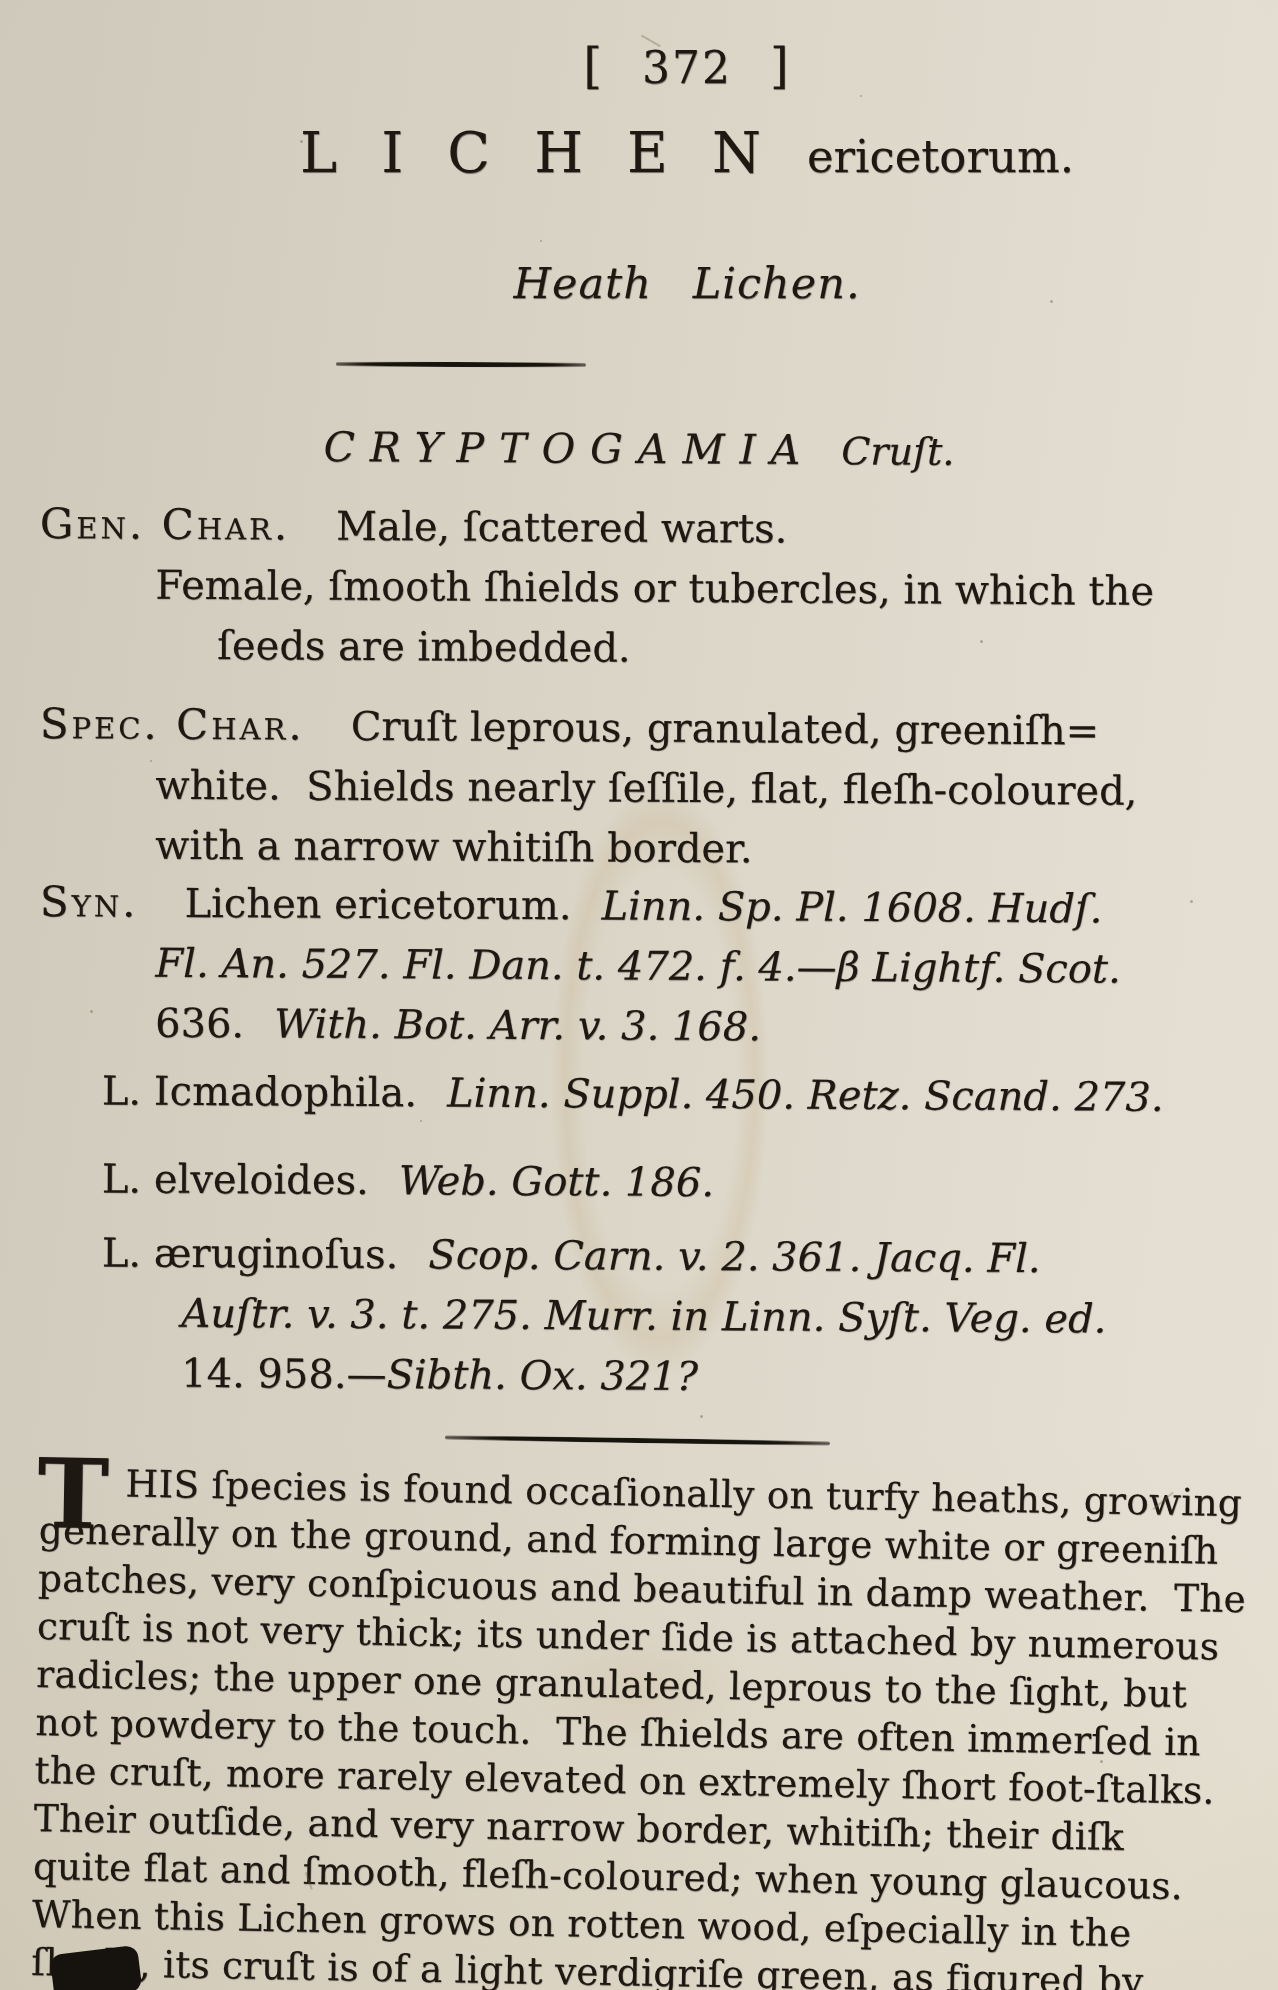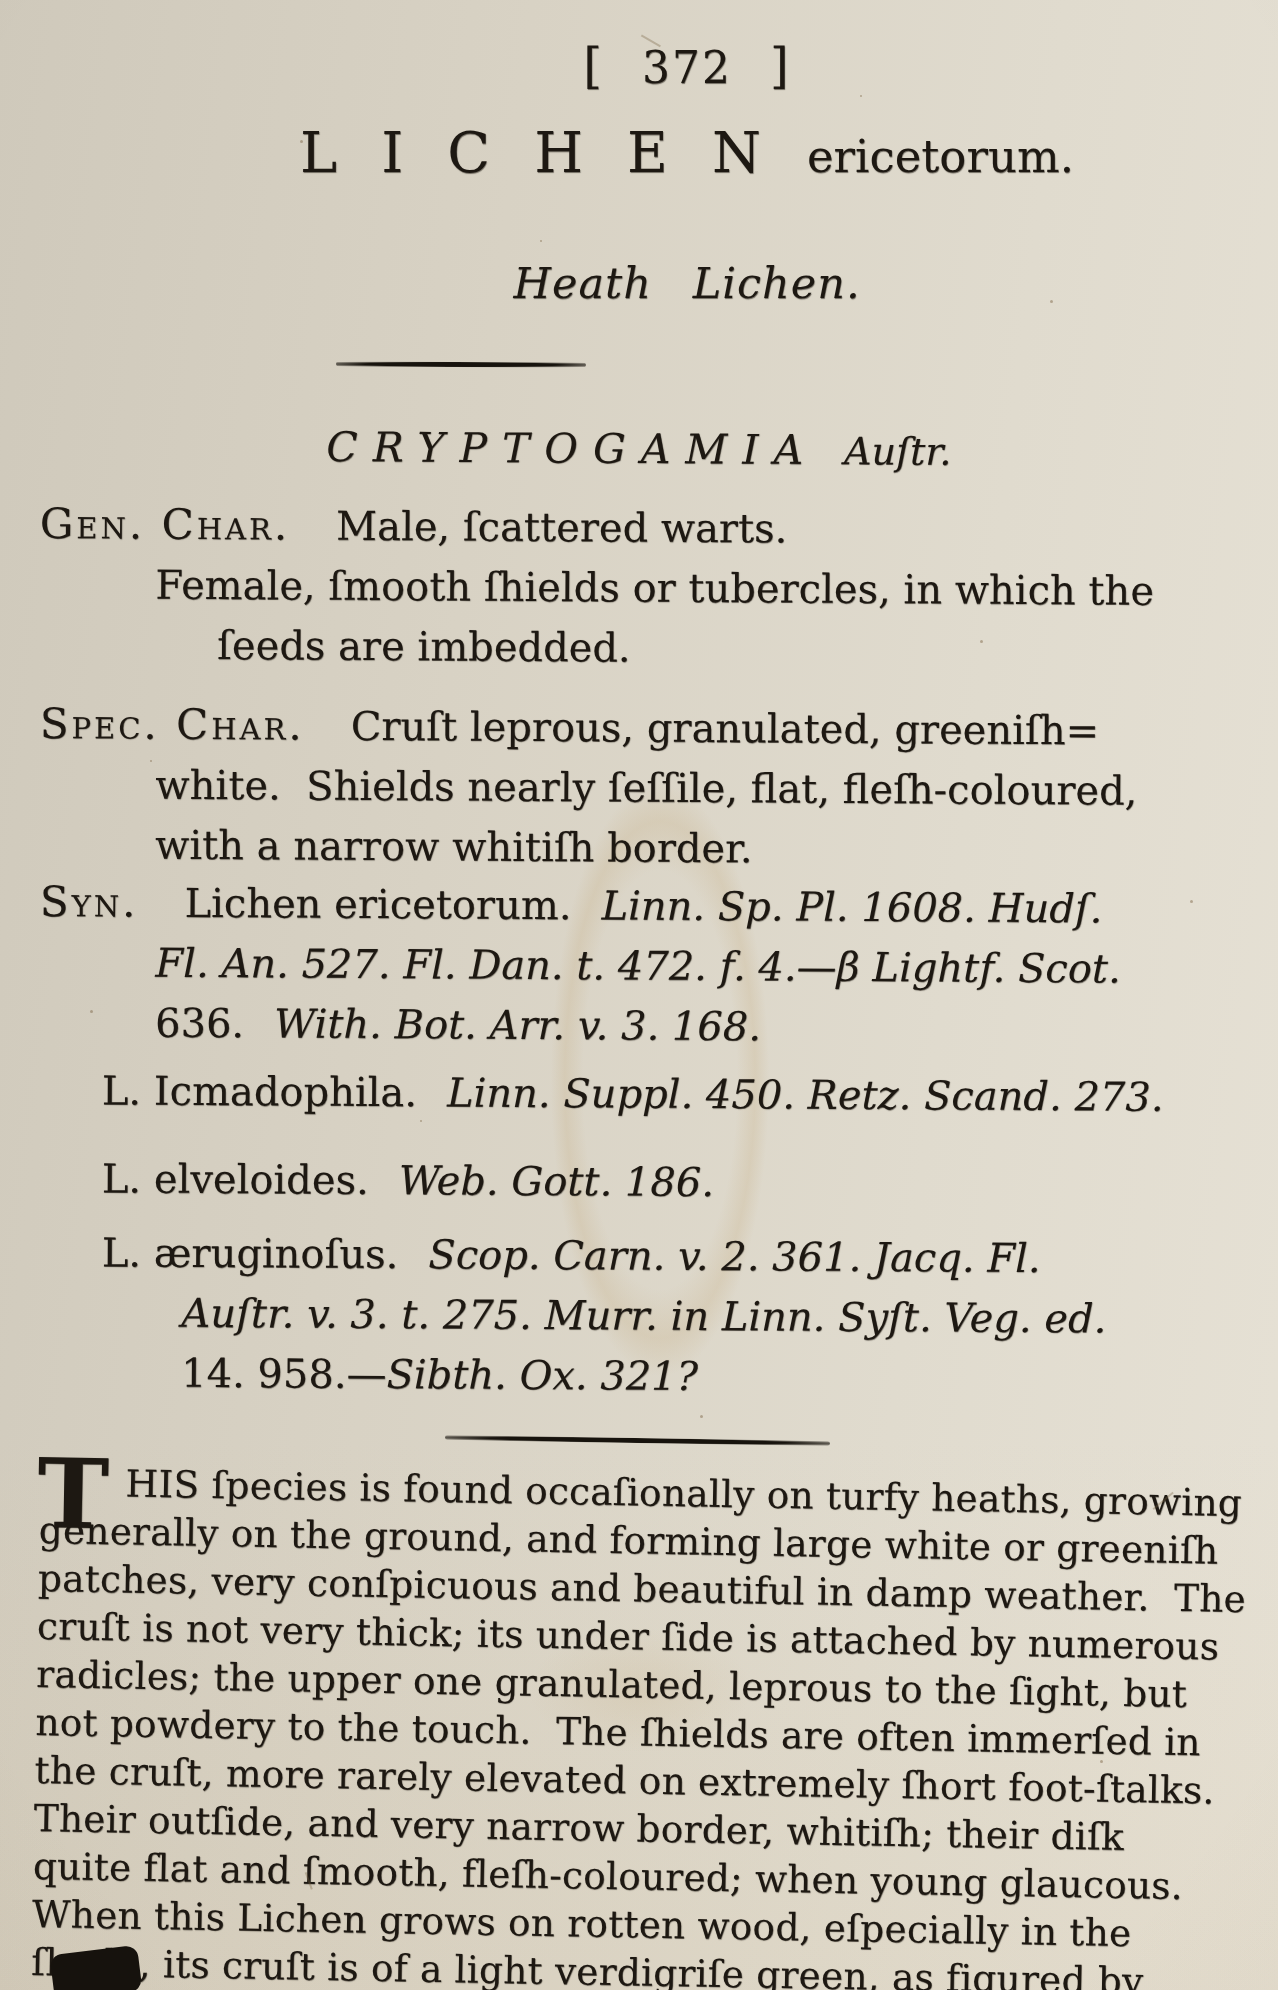--- a/index.html
+++ b/index.html
@@ -69,21 +69,21 @@
 
   <div class="abs center subtitle ink">Heath Lichen.</div>
 
   <div class="abs center title ink">
     <span class="genus">LICHEN</span><span class="species">ericetorum.</span>
   </div>
 
   <div class="abs rule rule1"></div>
 
   <div class="abs section ink tilt1">
-    <span class="classname">CRYPTOGAMIA</span><span class="ordername">Auſtr.</span>
+    <span class="classname">CRYPTOGAMIA</span><span class="ordername">Cruſt.</span>
   </div>
 
   <div class="abs block genchar ink tilt1">
     <div class="line"><span class="lbl">Gen. Char.</span><span class="gap1">Male, ſcattered warts.</span></div>
     <div class="line ind1">Female, ſmooth ſhields or tubercles, in which the</div>
     <div class="line ind2">ſeeds are imbedded.</div>
   </div>
 
   <div class="abs block specchar ink tilt1">
     <div class="line"><span class="lbl">Spec. Char.</span><span class="gap1">Cruſt leprous, granulated, greeniſh=</span></div>

